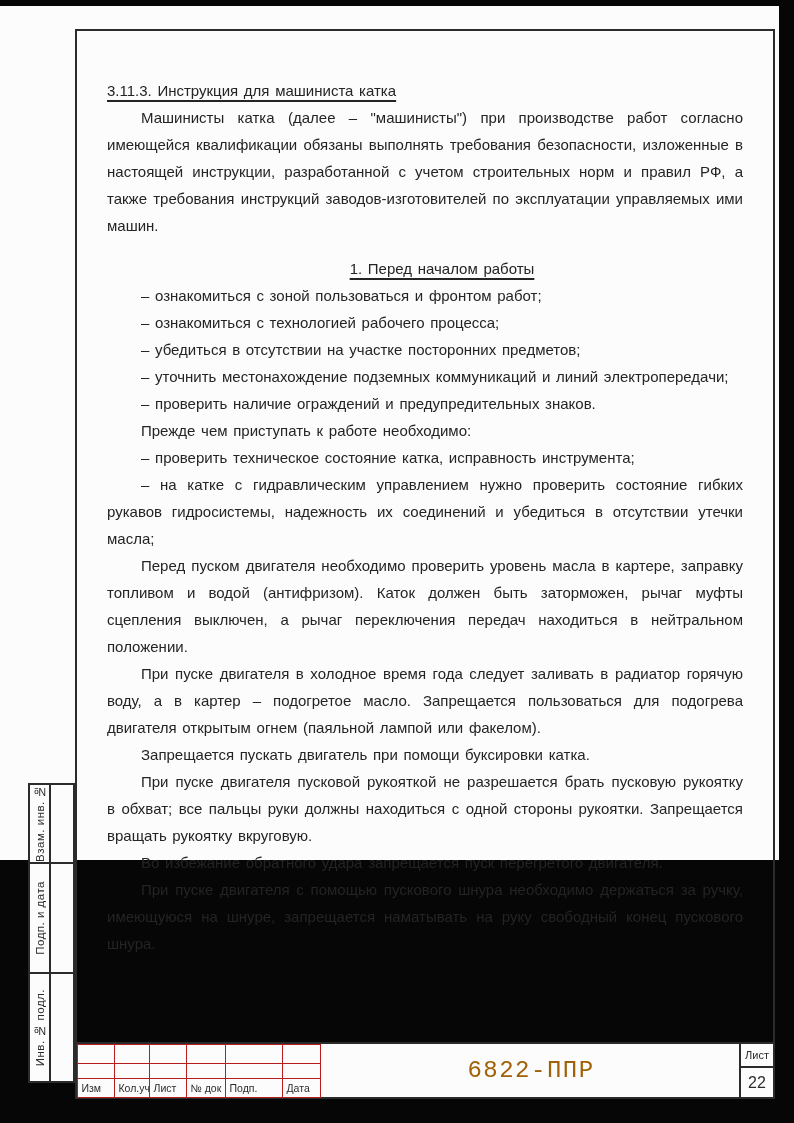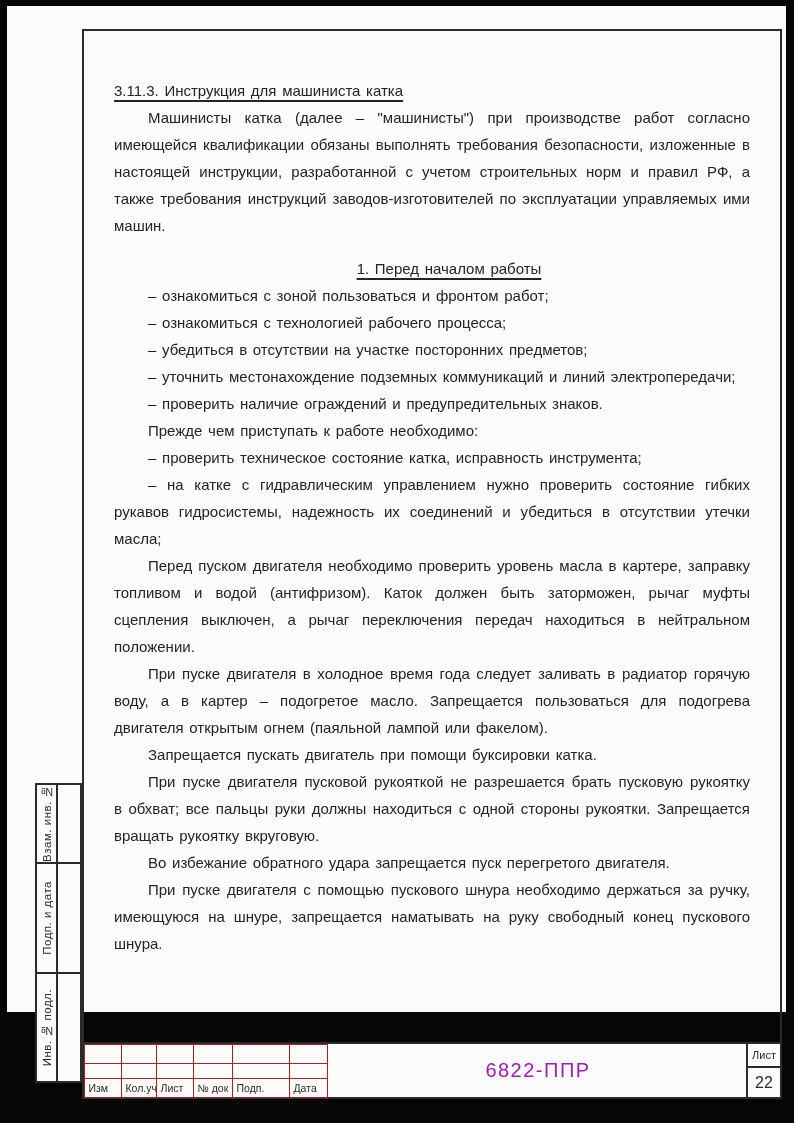--- a/index.html
+++ b/index.html
@@ -4,21 +4,21 @@
 <style>
   html,body{margin:0;padding:0;}
   body{
     width:794px;height:1123px;
     background:#060606;
     position:relative;
     overflow:hidden;
     font-family:"Liberation Sans","DejaVu Sans",sans-serif;
   }
   .sheet{
-    position:absolute;left:7px;top:6px;width:779px;height:1006px;
+    position:absolute;left:0;top:6px;width:779px;height:854px;
     background:#fcfcfc;
   }
   
   .frame{
     position:absolute;left:75px;top:23px;width:700px;height:1070px;
     border:2px solid #2b2b2b;box-sizing:border-box;
   }
   
   .content{
     position:absolute;left:107px;top:71px;width:636px;
@@ -70,21 +70,21 @@
     border:1px solid #b91c1c;
     margin:-0.5px;
     font-size:10.5px;color:#2b2b2b;
     display:flex;align-items:center;
     padding-left:4px;box-sizing:border-box;
     white-space:nowrap;overflow:visible;
   }
   .tb-doc{
     position:absolute;left:246px;right:34px;top:0;bottom:0;
     display:flex;align-items:center;justify-content:center;
-    font-size:20px;letter-spacing:1.5px;color:#a21caf;
+    font-size:24px;letter-spacing:1.5px;color:#a16207;font-family:Liberation Mono, monospace;
   }
   .tb-sheetbox{
     position:absolute;right:0;top:0;width:34px;height:53px;
     border-left:2px solid #2b2b2b;box-sizing:border-box;
   }
   .tb-sheet-label{
     height:24px;border-bottom:2px solid #2b2b2b;box-sizing:border-box;
     display:flex;align-items:center;justify-content:center;
     font-size:11px;color:#2b2b2b;
   }

